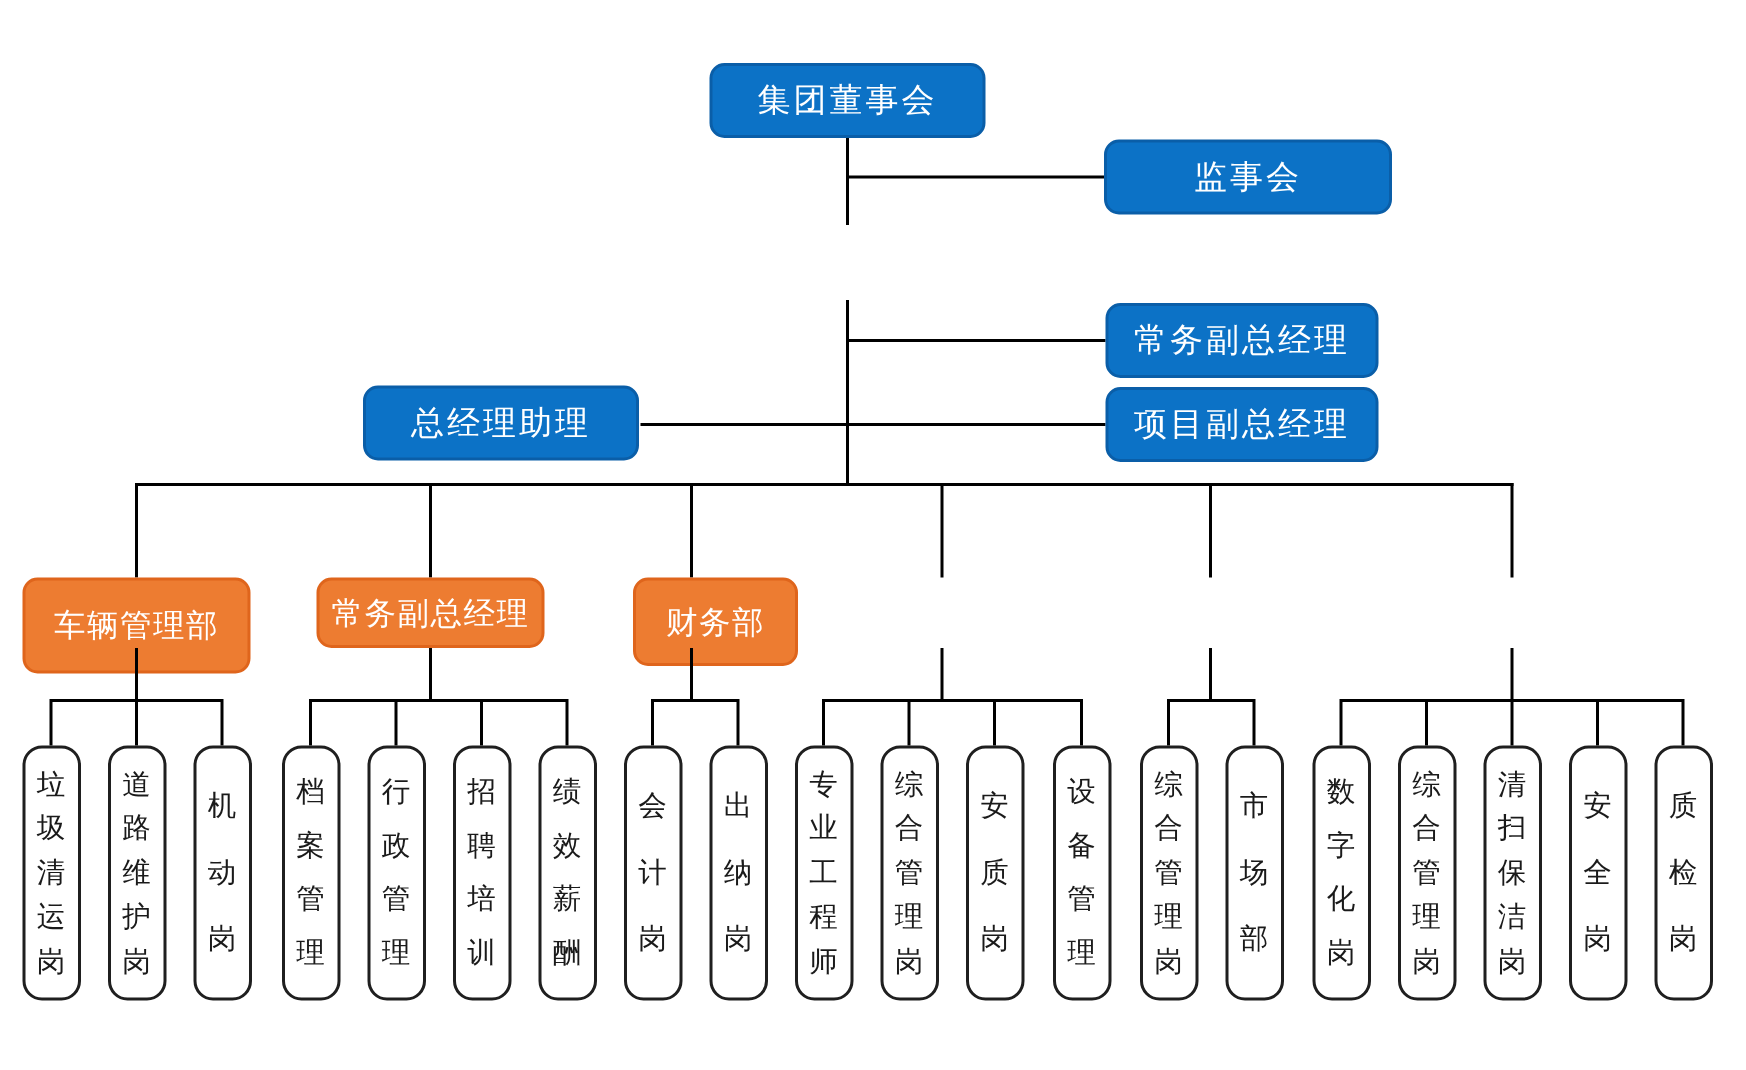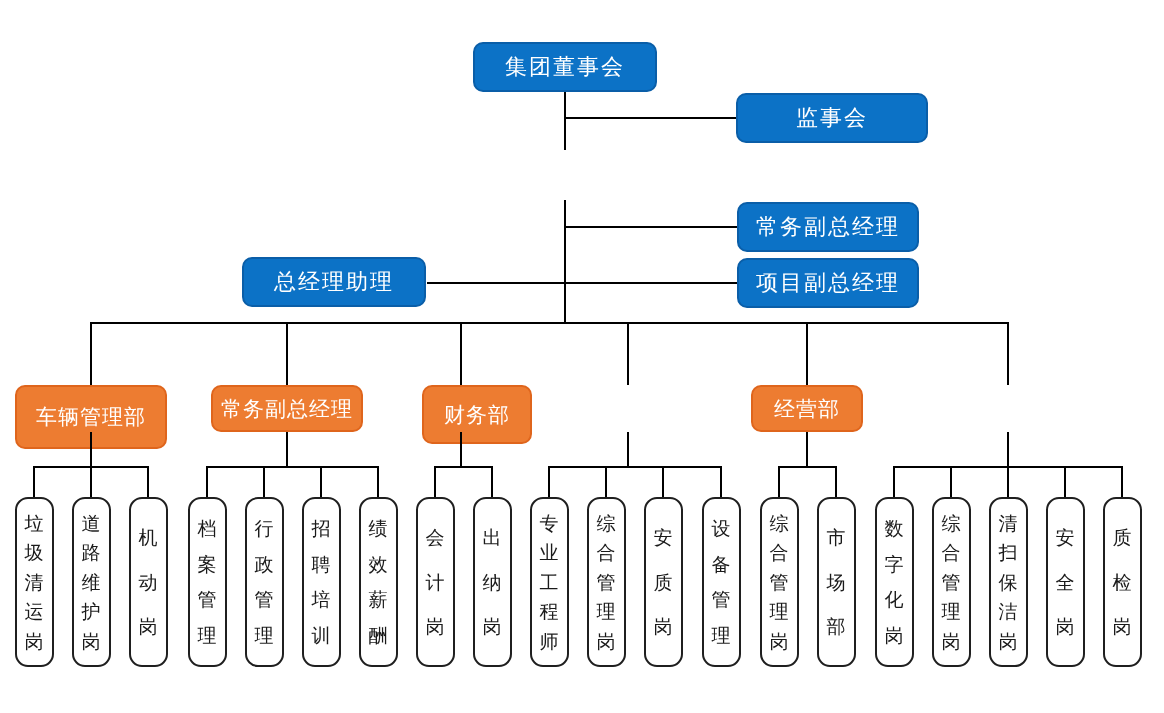--- a/index.html
+++ b/index.html
@@ -175,21 +175,20 @@
       <span class="leaf-char">岗</span>
     </div>
     <div class="line" style="left: 720.25px; top: 466px; width: 1.5px; height: 31px;"></div>
     <div class="leaf" style="left: 701.5px; top: 497px; width: 39px; height: 170px;">
       <span class="leaf-char">设</span>
       <span class="leaf-char">备</span>
       <span class="leaf-char">管</span>
       <span class="leaf-char">理</span>
     </div>
     <div class="line" style="left: 806.25px; top: 322px; width: 1.5px; height: 63px;"></div>
-    <div class="dept" style="left: 751px; top: 385px; width: 112px; height: 47px;">经营部</div>
     <div class="line" style="left: 806.25px; top: 432px; width: 1.5px; height: 34px;"></div>
     <div class="line" style="left: 779px; top: 466px; width: 57px; height: 1.5px;"></div>
     <div class="line" style="left: 778.25px; top: 466px; width: 1.5px; height: 31px;"></div>
     <div class="leaf" style="left: 759.5px; top: 497px; width: 39px; height: 170px;">
       <span class="leaf-char">综</span>
       <span class="leaf-char">合</span>
       <span class="leaf-char">管</span>
       <span class="leaf-char">理</span>
       <span class="leaf-char">岗</span>
     </div>

